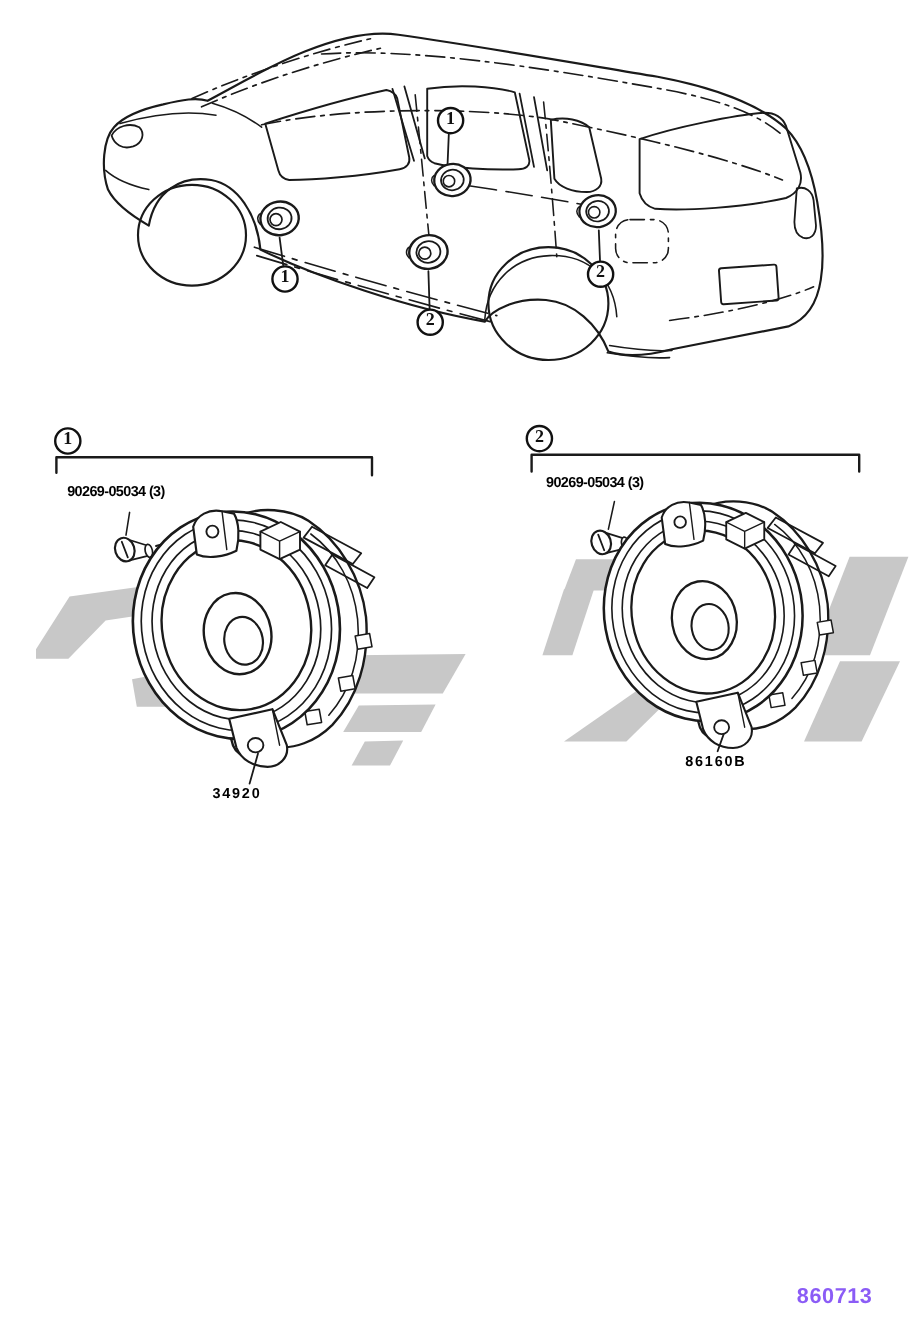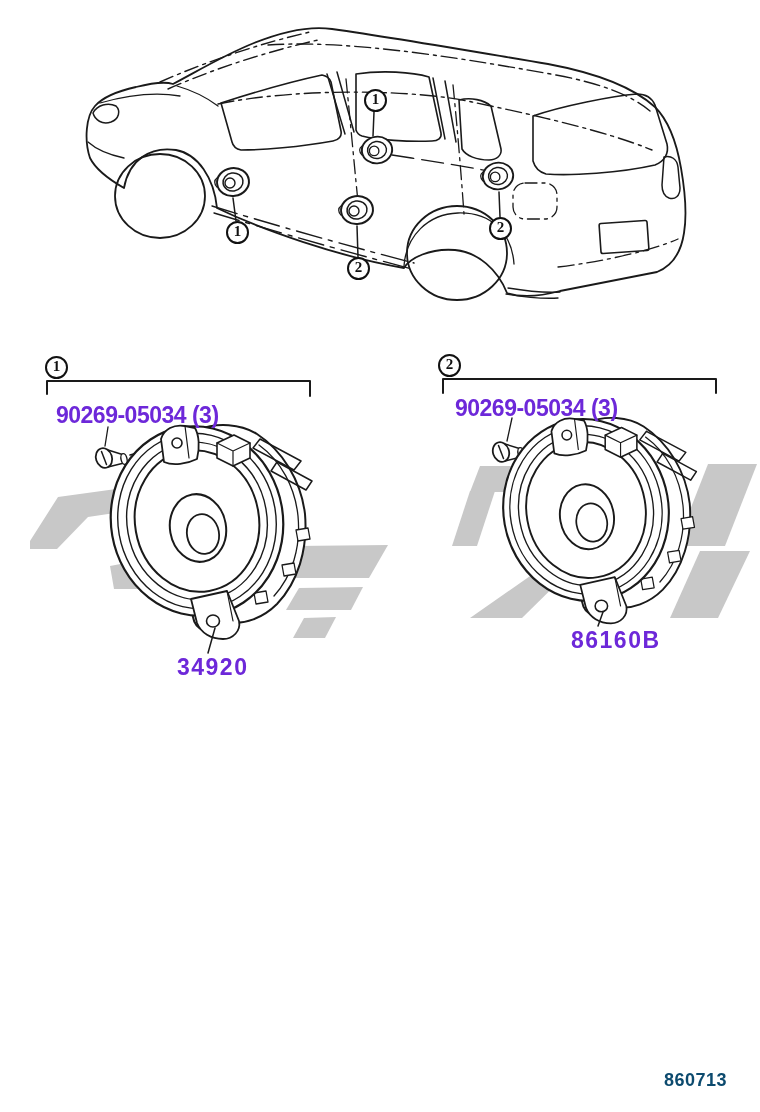--- a/index.html
+++ b/index.html
@@ -5,24 +5,24 @@
   html,body{margin:0;padding:0;background:#fff;}
   .page{position:relative;width:760px;height:1112px;background:#ffffff;overflow:hidden;
         font-family:"Liberation Sans",sans-serif;color:#111;}
   .art{position:absolute;left:0;top:0;}
   .ln{fill:none;stroke:#1a1a1a;stroke-linecap:round;stroke-linejoin:round;}
   .lnf{fill:#ffffff;stroke:#1a1a1a;stroke-linecap:round;stroke-linejoin:round;}
   .wm{fill:#c8c8c8;stroke:none;}
   .callout{position:absolute;width:23px;height:23px;box-sizing:border-box;border:2px solid #111;
            border-radius:50%;background:#fff;text-align:center;line-height:18px;
            font:bold 15px "Liberation Serif",serif;color:#111;}
-  .plabel{position:absolute;font-weight:bold;font-size:23px;letter-spacing:-0.5px;
-          white-space:nowrap;color:#6d28d9;}
+  .plabel{position:absolute;font-weight:bold;font-size:12px;letter-spacing:-0.5px;
+          white-space:nowrap;color:#000000;}
   .plabel.wide{letter-spacing:1.5px;}
-  .fignum{position:absolute;font-weight:bold;font-size:18px;letter-spacing:0.5px;color:#0c4a6e;}
+  .fignum{position:absolute;font-weight:bold;font-size:18px;letter-spacing:0.5px;color:#8b5cf6;}
 </style>
 </head>
 <body>
 
 <div class="page">
 
   <svg class="art" width="760" height="1112" viewBox="0 0 760 1112">
 
     <defs>
 

